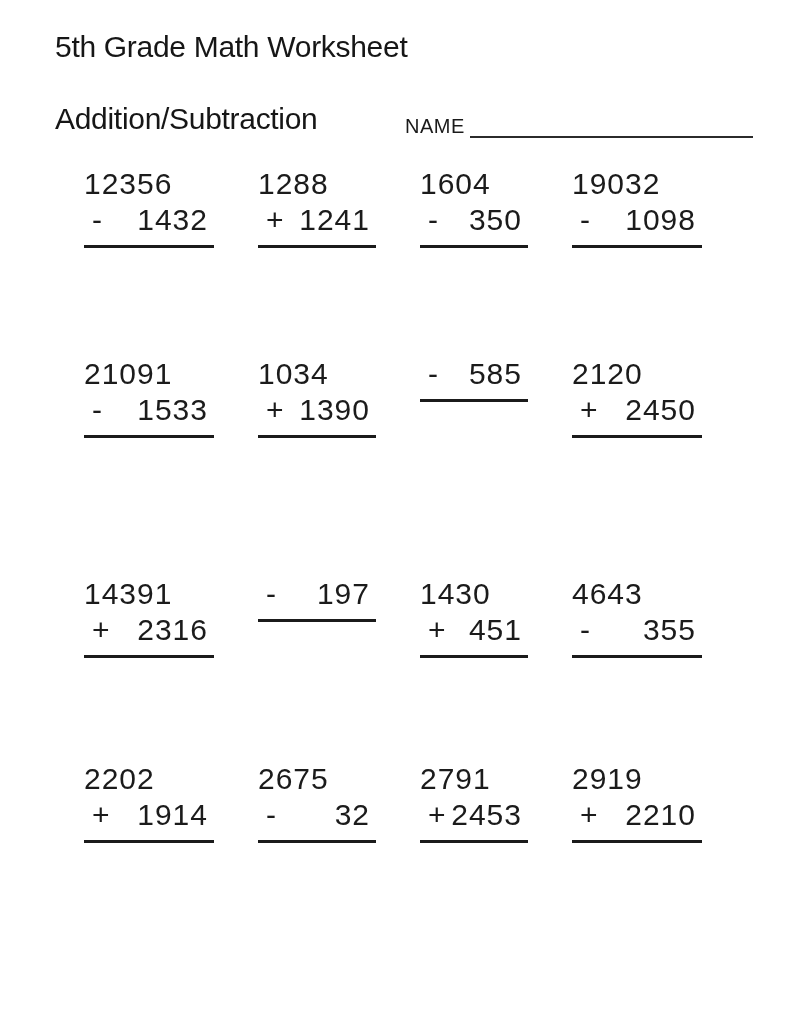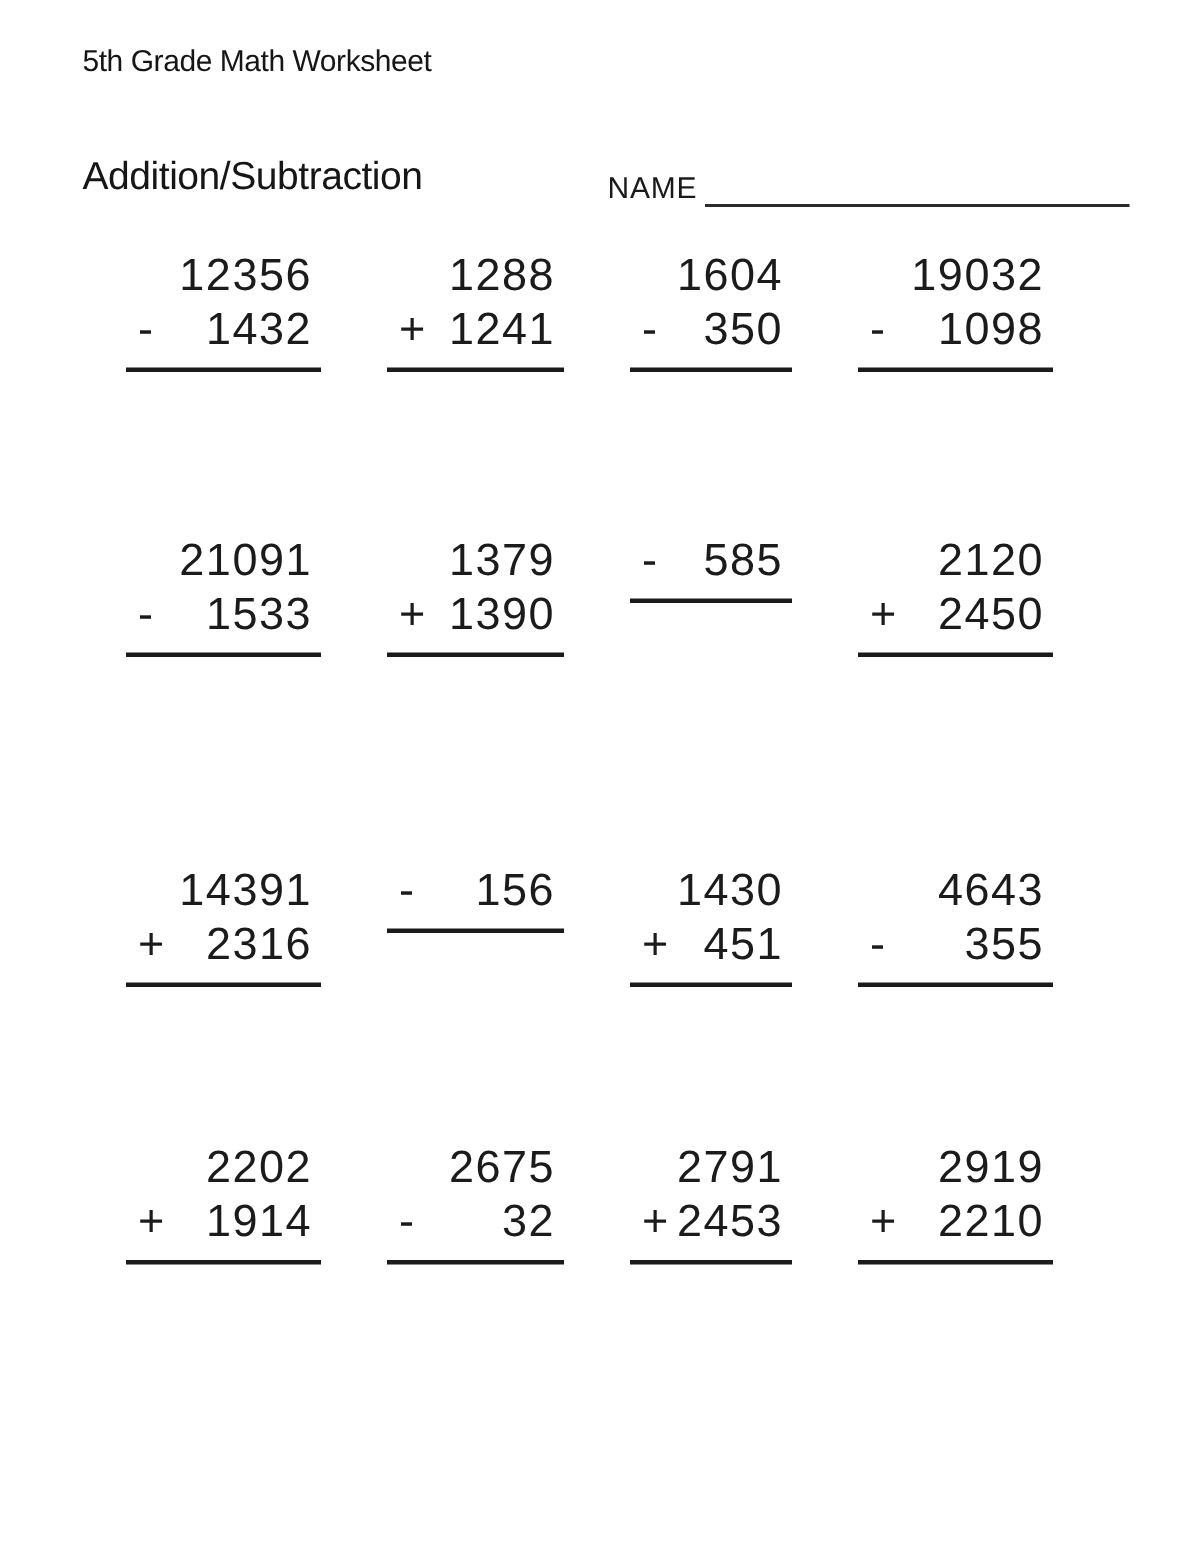--- a/index.html
+++ b/index.html
@@ -6,25 +6,25 @@
   html, body { background: #ffffff; }
   body {
     width: 800px; height: 1035px;
     position: relative;
     font-family: "Liberation Sans", sans-serif;
     color: #1c1c1c;
     overflow: hidden;
   }
   .page-title {
     position: absolute; left: 55px; top: 30px;
-    font-size: 20px; letter-spacing: -0.3px; color: #161616;
+    font-size: 30px; letter-spacing: -0.3px; color: #161616;
   }
   .page-subtitle {
     position: absolute; left: 55px; top: 102px;
-    font-size: 26px; letter-spacing: -0.3px; color: #161616;
+    font-size: 30px; letter-spacing: -0.3px; color: #161616;
   }
   .name-row {
     position: absolute; left: 405px; top: 112px;
     display: flex; align-items: flex-end;
   }
   .name-label { font-size: 20px; letter-spacing: 0.5px; color: #1a1a1a; }
   .name-line {
     display: inline-block; width: 283px; height: 26px;
     border-bottom: 2px solid #2b2b2b; margin-left: 5px;
   }
@@ -33,21 +33,21 @@
     display: grid;
     grid-template-columns: 130px 118px 108px 130px;
     column-gap: 44px;
   }
   .row-1 { top: 166px; }
   .row-2 { top: 356px; }
   .row-3 { top: 576px; }
   .row-4 { top: 761px; }
   .problem { font-size: 30px; letter-spacing: 1px; color: #1b1b1b; }
   .operand-top {
-    text-align: right; line-height: 36px; padding-right: 6px;
+    line-height: 36px; padding-right: 6px;
   }
   .operand-bottom-line {
     display: flex; justify-content: space-between; align-items: baseline;
     line-height: 36px;
     padding: 0 6px 7px 8px;
     border-bottom: 3px solid #1b1b1b;
   }
   .footer { position: absolute; left: 0; top: 920px; width: 800px; height: 115px; }
 </style>
 </head>
@@ -94,21 +94,21 @@
 
 <div class="problems-row row-2">
   <div class="problem">
     <div class="operand-top">21091</div>
     <div class="operand-bottom-line">
       <span>-</span>
       <span>1533</span>
     </div>
   </div>
   <div class="problem">
-    <div class="operand-top">1379</div>
+    <div class="operand-top">1034</div>
     <div class="operand-bottom-line">
       <span>+</span>
       <span>1390</span>
     </div>
   </div>
   <div class="problem">
     <div class="operand-bottom-line">
       <span>-</span>
       <span>585</span>
     </div>
@@ -126,21 +126,21 @@
   <div class="problem">
     <div class="operand-top">14391</div>
     <div class="operand-bottom-line">
       <span>+</span>
       <span>2316</span>
     </div>
   </div>
   <div class="problem">
     <div class="operand-bottom-line">
       <span>-</span>
-      <span>156</span>
+      <span>197</span>
     </div>
   </div>
   <div class="problem">
     <div class="operand-top">1430</div>
     <div class="operand-bottom-line">
       <span>+</span>
       <span>451</span>
     </div>
   </div>
   <div class="problem">

